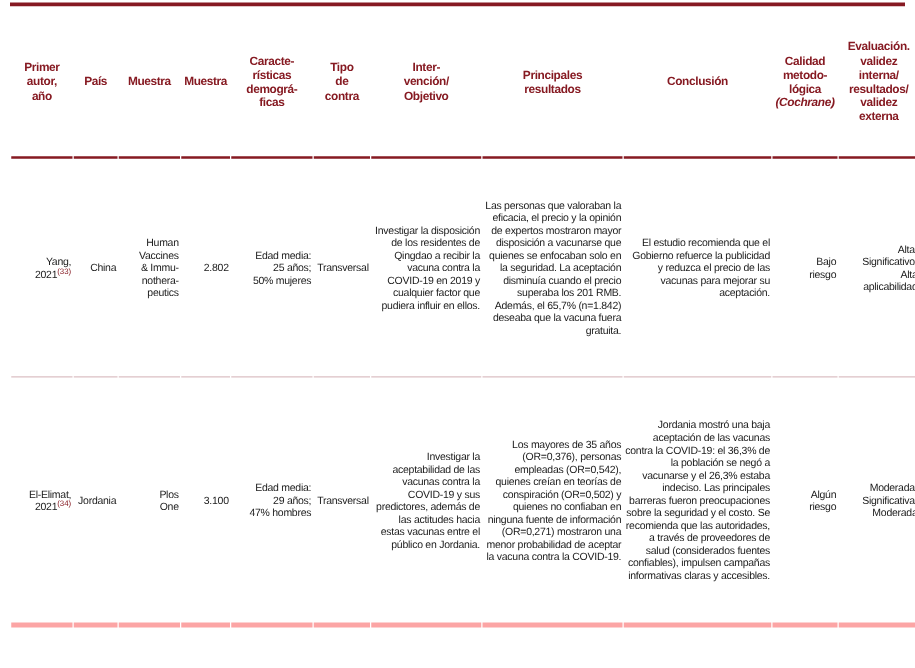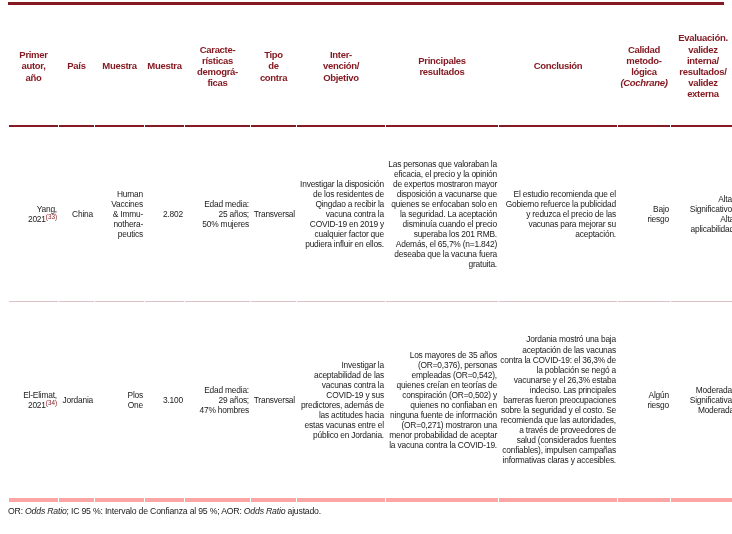--- a/index.html
+++ b/index.html
@@ -183,15 +183,14 @@
         <td>Jordania mostró una baja aceptación de las vacunas contra la COVID-19: el 36,3% de la población se negó a vacunarse y el 26,3% estaba indeciso. Las principales barreras fueron preocupaciones sobre la seguridad y el costo. Se recomienda que las autoridades, a través de proveedores de salud (considerados fuentes confiables), impulsen campañas informativas claras y accesibles.</td>
         <td class="pre">Algún
 riesgo</td>
         <td class="pre">Moderada/
 Significativa/
 Moderada</td>
       </tr>
     </tbody>
   </table>
 
-  <p class="footnote"><span>OR: </span><span class="it">Odds Ratio</span><span>; IC 95 %: Intervalo de Confianza al 95 %; AOR: </span><span class="it">Odds Ratio</span><span> ajustado.</span></p>
 
 </div>
 
 </body></html>

